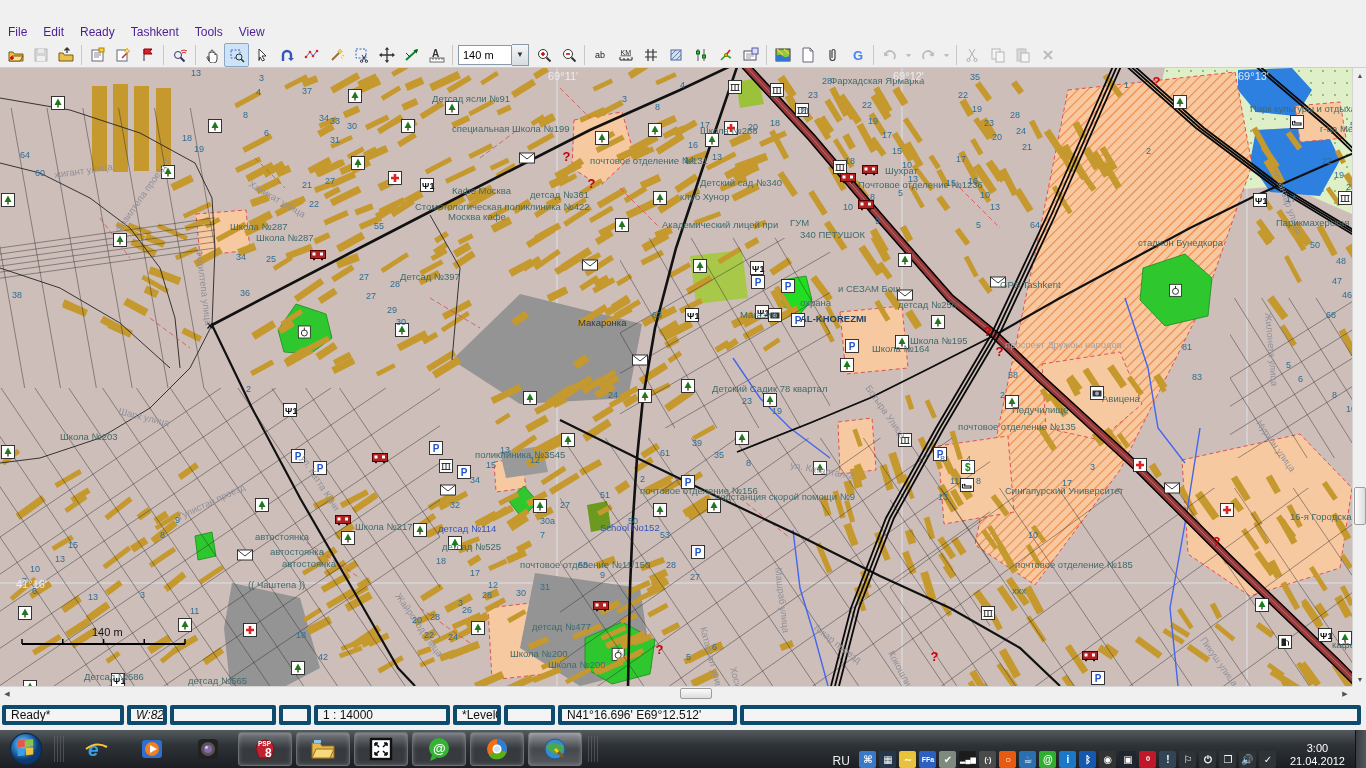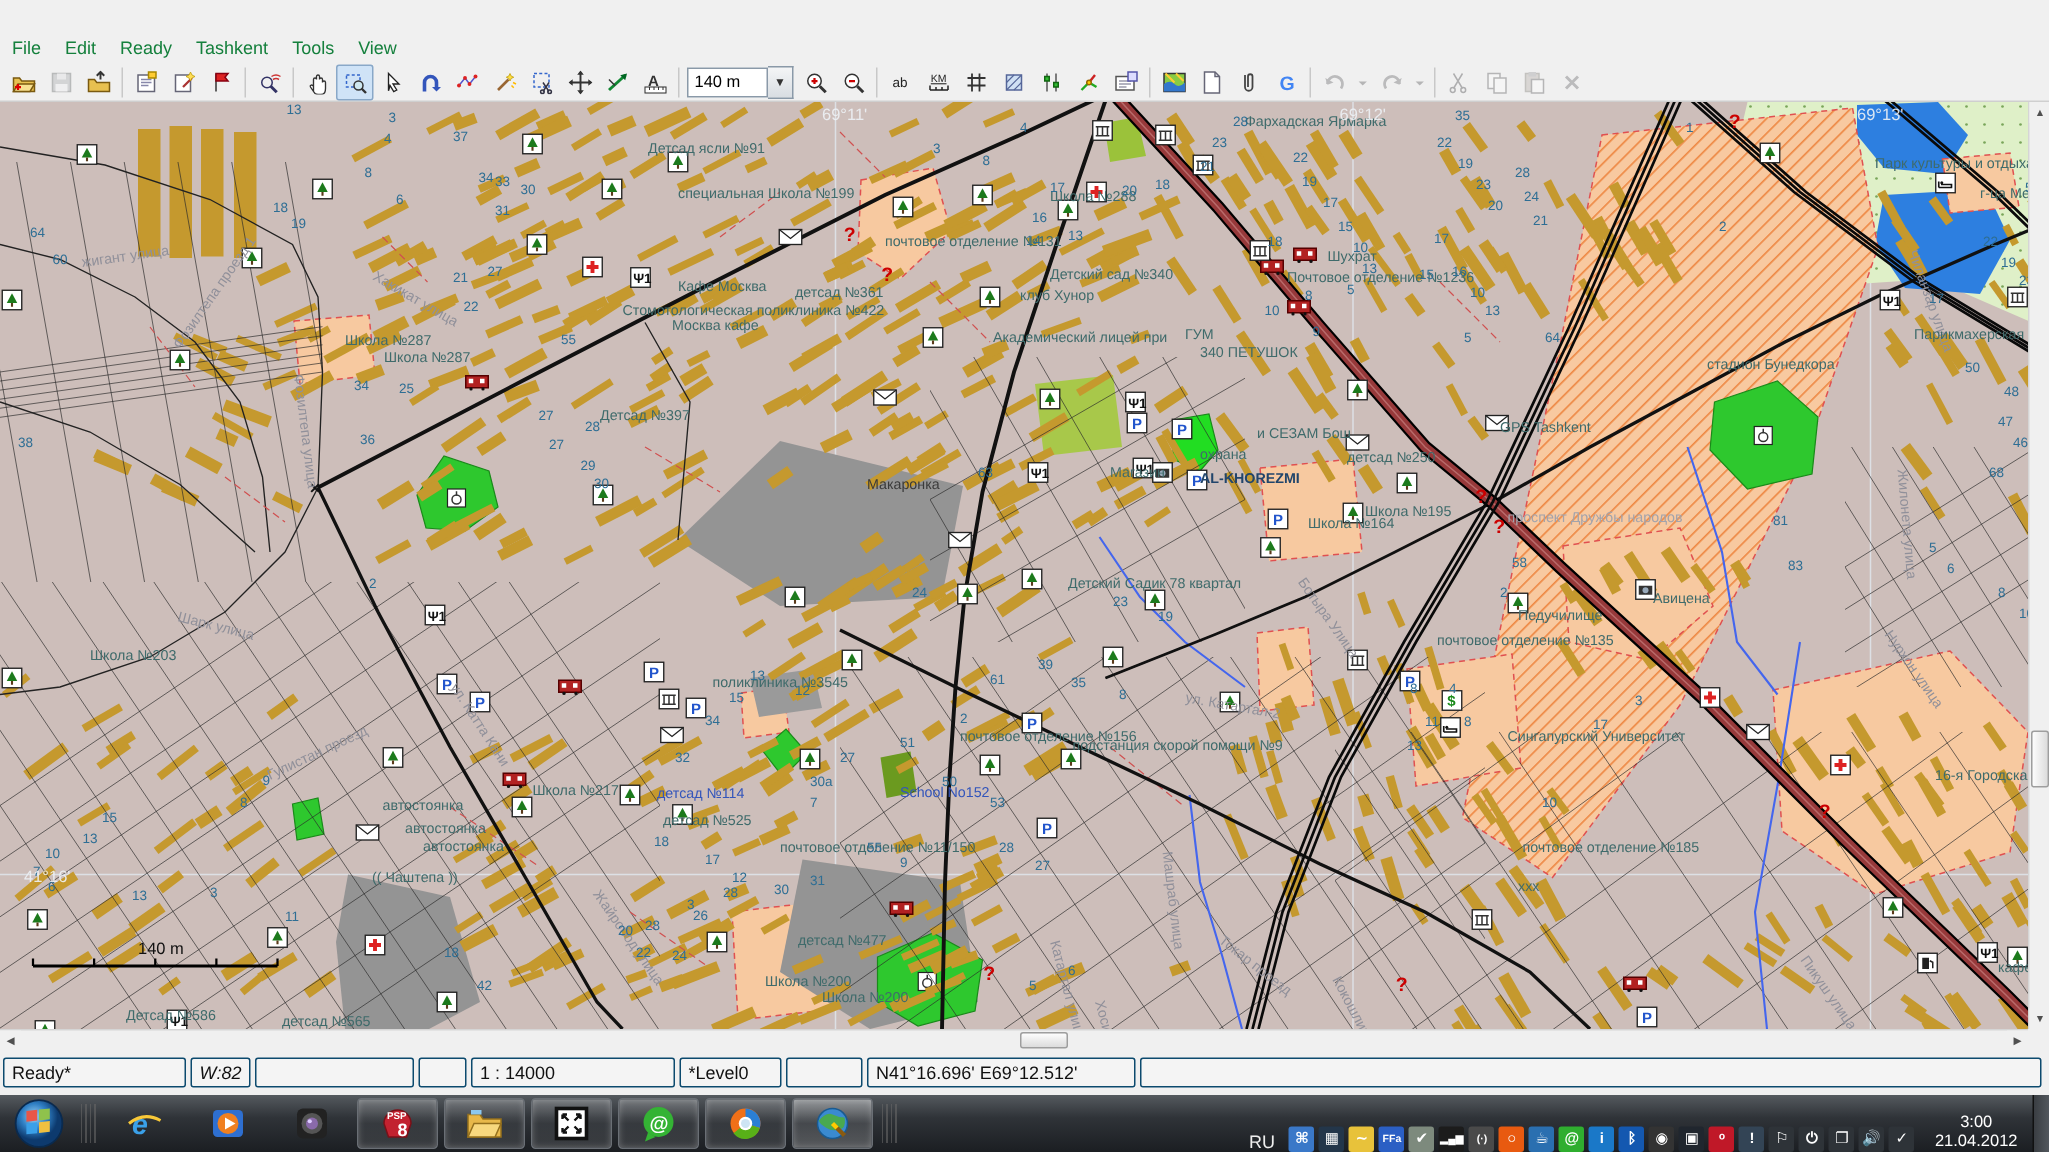--- a/index.html
+++ b/index.html
@@ -12,21 +12,21 @@
   #title-icon{width:14px;height:14px;margin:0 5px 0 4px;border-radius:50%;
     background:radial-gradient(circle at 35% 35%,#6ec6f0,#1d6fb8 60%,#0c4a86);position:relative;}
   #title-icon:after{content:"";position:absolute;left:3px;top:4px;width:8px;height:5px;border-radius:50%;background:#4cae3a;}
   #caption-buttons{margin-left:auto;display:flex;height:19px;padding-right:2px;}
   .capbtn{width:30px;height:18px;border:1px solid #8e959c;border-radius:2px;margin-left:1px;
     background:linear-gradient(#fbfcfd,#d9dee4 50%,#c3cad2);display:flex;align-items:center;justify-content:center;}
   .capbtn.close{width:42px;background:linear-gradient(#f2a099,#d4675c 50%,#b5352a);border-color:#7e2a22;}
   .capbtn svg{display:block}
   
   #menubar{position:absolute;left:0;top:22px;width:1366px;height:20px;background:#f0f0f0;
-    display:flex;align-items:center;font-size:12px;color:#15803d;}
+    display:flex;align-items:center;font-size:12px;color:#4c1d95;}
   .menu-item{padding:2px 8px;}
   
   #toolbar{position:absolute;left:0;top:42px;width:1366px;height:26px;background:#f0f0f0;
     border-bottom:1px solid #cfcfcf;display:flex;align-items:center;padding-left:3px;box-sizing:border-box;}
   .tb-btn{width:23px;height:22px;display:flex;align-items:center;justify-content:center;border:1px solid transparent;border-radius:2px;}
   .tb-btn.pressed{border:1px solid #89a8c8;background:#cfe3f7;}
   .tb-btn.disabled{opacity:.38;filter:grayscale(.8);}
   .tb-dd{width:11px;}
   .tb-sep{width:1px;height:20px;background:#c8c8c8;margin:0 3px;}
   #scale-combo{display:flex;align-items:center;height:20px;margin:0 2px;}
@@ -42,21 +42,21 @@
   #vsb{left:1352px;top:68px;width:14px;height:618px;border-left:1px solid #d5d5d5;box-sizing:border-box;}
   #hsb{left:0;top:686px;width:1352px;height:14px;border-top:1px solid #d5d5d5;box-sizing:border-box;}
   .sb-arrow{position:absolute;width:14px;height:14px;display:flex;align-items:center;justify-content:center;
     font-size:7px;color:#505050;background:#f0f0f0;}
   .sb-thumb{position:absolute;background:linear-gradient(90deg,#fdfdfd,#dcdcdc);border:1px solid #9e9e9e;border-radius:2px;box-sizing:border-box;}
   #hsb .sb-thumb{background:linear-gradient(#fdfdfd,#dcdcdc);}
   #sb-corner{position:absolute;left:1352px;top:686px;width:14px;height:14px;background:#f0f0f0;}
   
   #statusbar{position:absolute;left:0;top:700px;width:1366px;height:30px;background:#f0f0f0;
     display:flex;align-items:center;padding:4px 2px;box-sizing:border-box;font-size:12px;color:#111;}
-  .sb-panel{height:20px;border:1px solid #0c4a6e;border-radius:2px;background:#f4f4f4;margin-right:3px;
+  .sb-panel{height:20px;border:4px solid #0c4a6e;border-radius:2px;background:#f4f4f4;margin-right:3px;
     display:flex;align-items:center;padding:0 5px;box-sizing:border-box;white-space:nowrap;overflow:hidden;}
   
   #taskbar{position:absolute;left:0;top:730px;width:1366px;height:38px;
     background:linear-gradient(#555a5f,#2f3338 40%,#1b1e22);display:flex;align-items:center;}
   #start-orb{width:36px;height:36px;margin:0 6px 0 8px;}
   .tb-grip{width:10px;height:26px;margin:0 4px;
     background:repeating-linear-gradient(90deg,#666 0 1px,transparent 1px 3px);opacity:.6;}
   .task-app{width:52px;height:32px;margin:0 2px;display:flex;align-items:center;justify-content:center;border-radius:3px;}
   .task-app.running{border:1px solid #6a6f75;background:linear-gradient(rgba(255,255,255,.22),rgba(255,255,255,.05) 50%,rgba(255,255,255,.12));box-shadow:inset 0 0 4px rgba(255,255,255,.25);}
   .task-app.current{background:linear-gradient(rgba(255,255,255,.4),rgba(255,255,255,.12) 50%,rgba(255,255,255,.25));}
@@ -1901,21 +1901,21 @@
     <div class="sb-arrow" style="right:0">▶</div>
   </div>
   <div id="sb-corner"></div>
 
   <div id="statusbar">
       <div class="sb-panel" style="width: 122px;">Ready*</div>
       <div class="sb-panel" style="width: 40px; font-style: italic;">W:82</div>
       <div class="sb-panel" style="width: 106px;"></div>
       <div class="sb-panel" style="width: 32px;"></div>
       <div class="sb-panel" style="width: 136px;">1 : 14000</div>
-      <div class="sb-panel" style="width: 68px;">*Level0</div>
+      <div class="sb-panel" style="width: 48px;">*Level0</div>
       <div class="sb-panel" style="width: 51px;"></div>
       <div class="sb-panel" style="width: 179px;">N41°16.696' E69°12.512'</div>
       <div class="sb-panel" style="width: 560px; flex: 1 1 0%;"></div>
     </div>
 
   <div id="taskbar">
     <svg id="start-orb" viewBox="0 0 30 30">
       <defs>
           <radialGradient id="orb" cx="40%" cy="35%">
             <stop offset="0%" stop-color="#9fd4f5"></stop>

